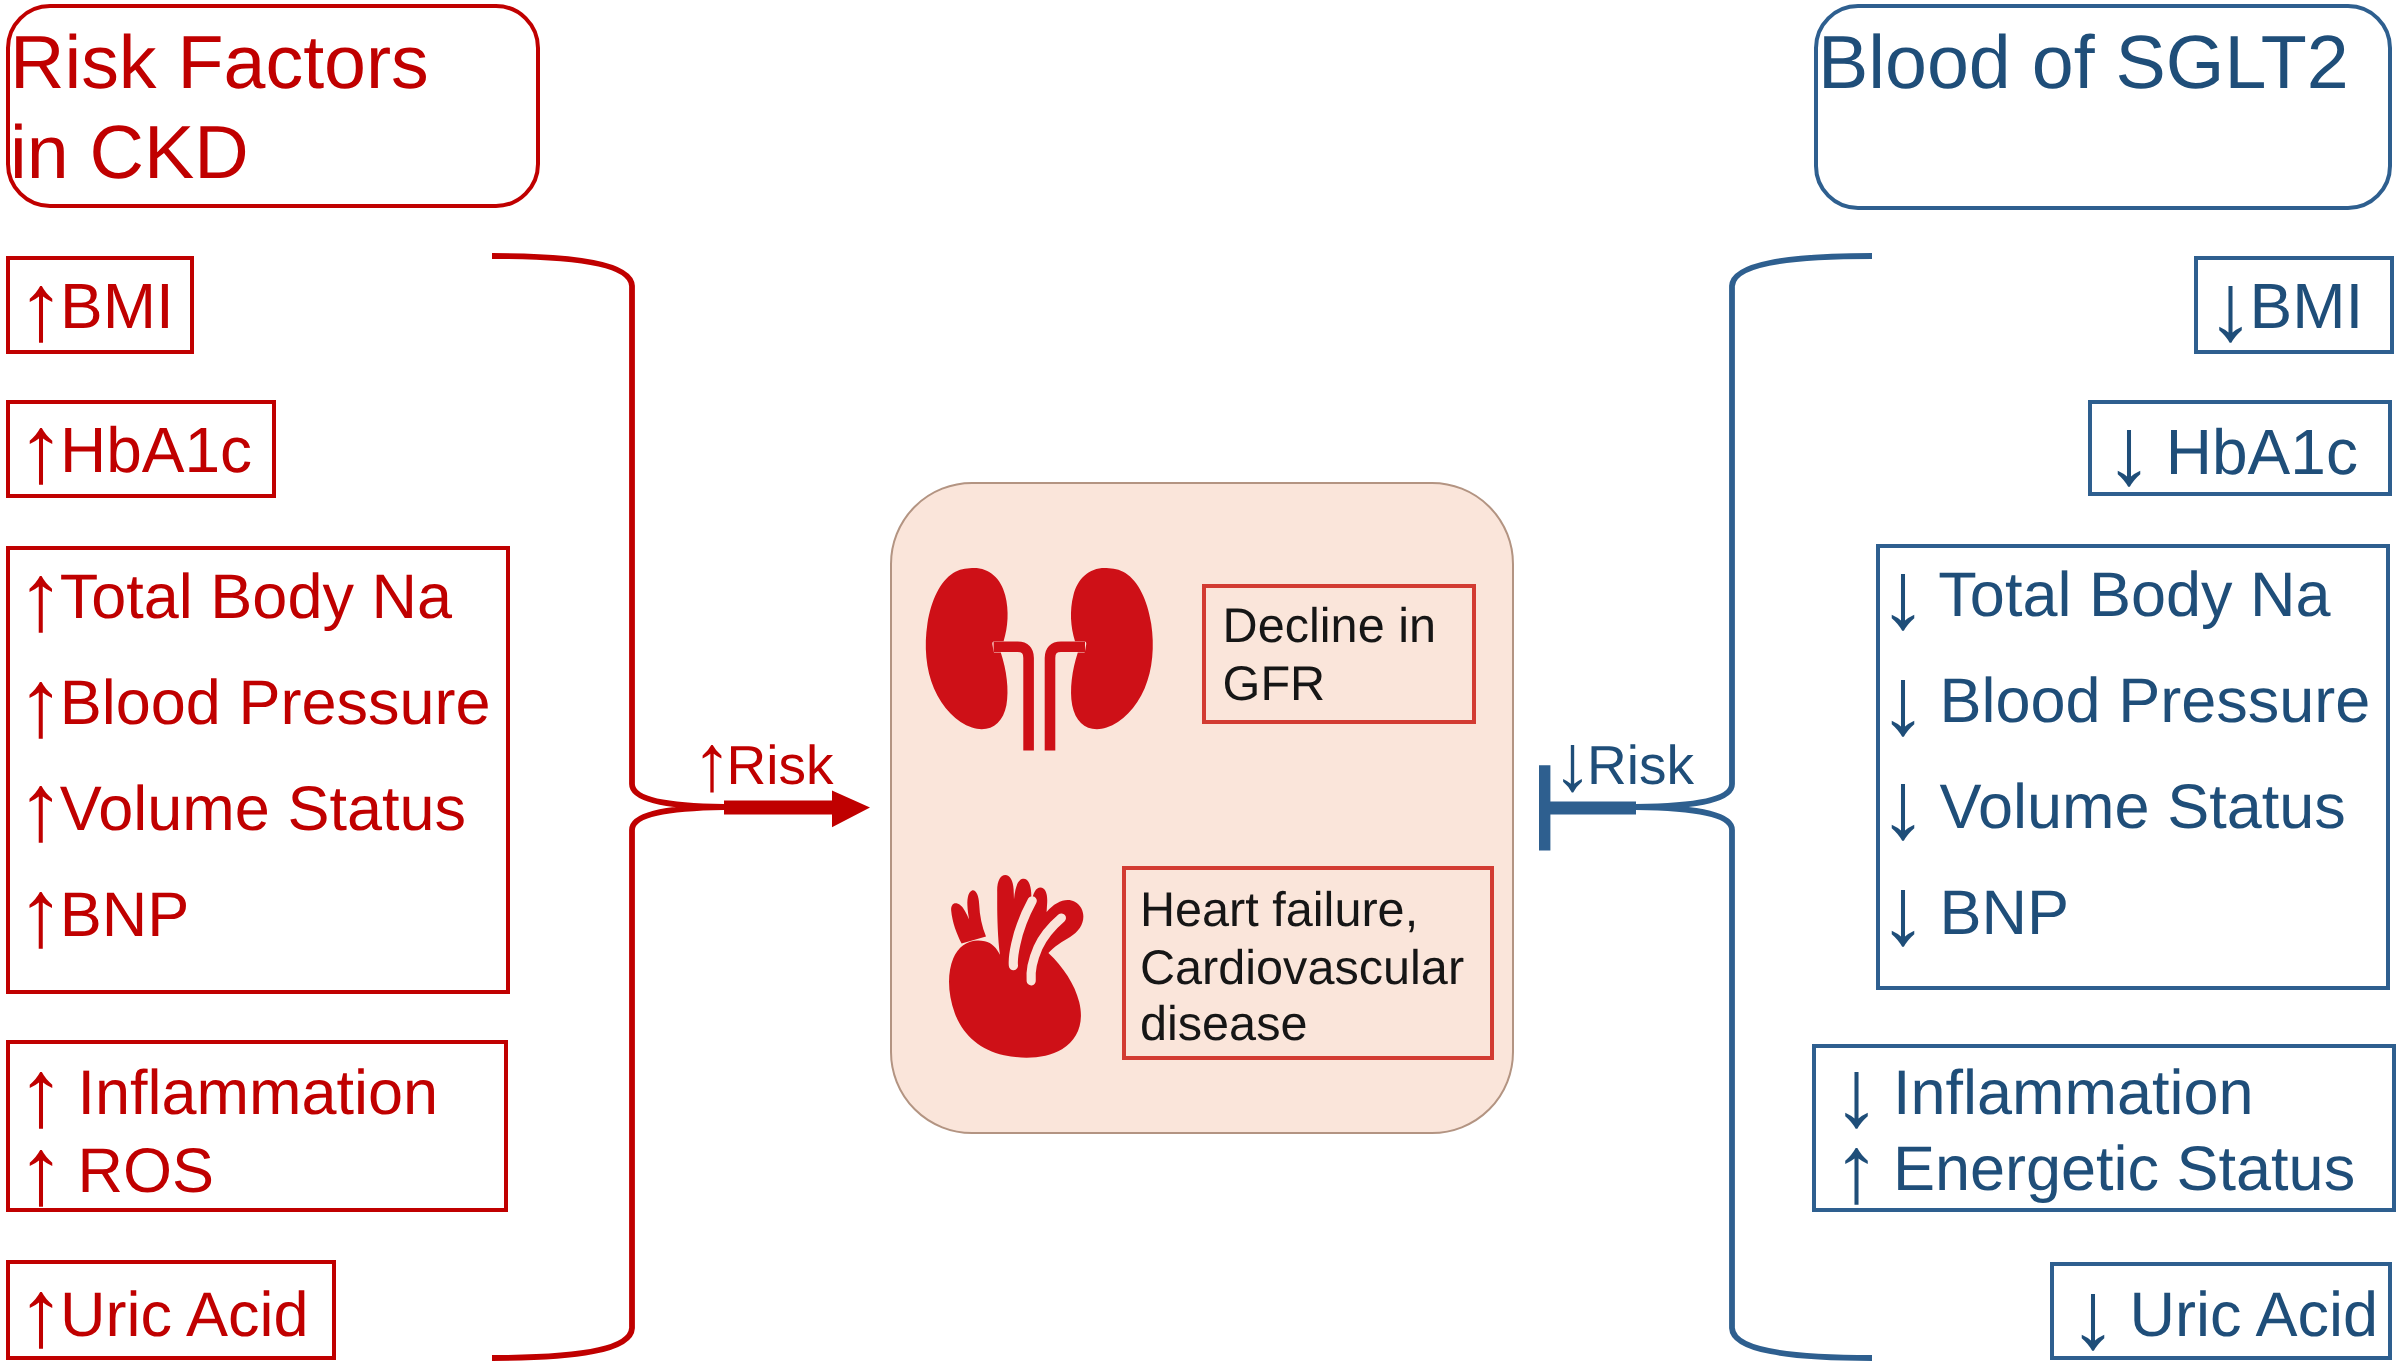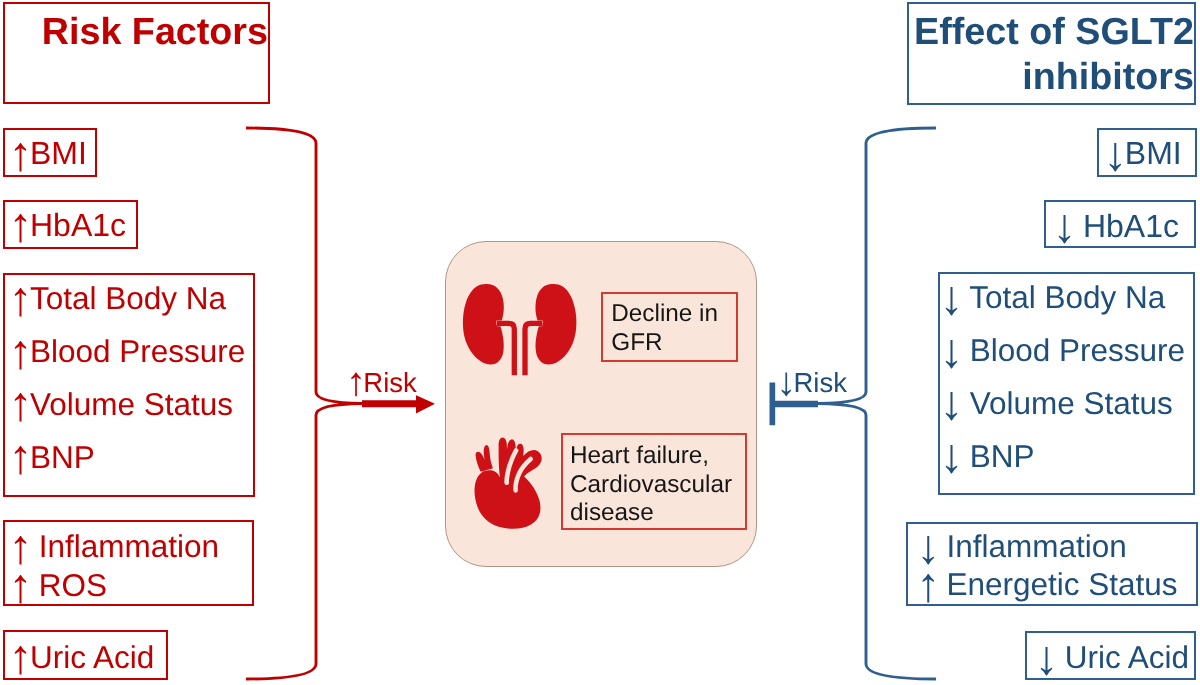--- a/index.html
+++ b/index.html
@@ -6,21 +6,21 @@
   body{width:1200px;height:685px;overflow:hidden;
        font-family:"Liberation Sans",sans-serif;position:relative;
        -webkit-font-smoothing:antialiased;
        -moz-osx-font-smoothing:grayscale;
        text-rendering:geometricPrecision;}
   .stage{position:absolute;left:0;top:0;width:1200px;height:685px;
          transform:translateZ(0);}
   .bx{position:absolute;box-sizing:border-box;}
   .red{color:#C00000;border:2.2px solid #C00000;}
   .blue{color:#1F4E79;border:2px solid #2E5F8F;}
-  .ttl{font-weight:bold;text-align:right;line-height:45px;}
+  .ttl{font-weight:normal;text-align:left;line-height:45px;border-radius:22px;}
   .lbl{white-space:pre;display:block;}
   .ar{display:inline-block;font-size:48px;line-height:0;position:relative;
       top:5.5px;margin-right:-2.5px;}
   .ar2{position:absolute;font-size:40px;line-height:0;left:-17.3px;top:-0.8px;}
   svg{position:absolute;left:0;top:0;overflow:visible;}
 
   
   #L-title{left:3px;top:2px;width:267px;height:102px;font-size:37.7px;
            padding-top:5px;}
   #L-b0{left:2.8px;top:127.8px;width:94.2px;height:49.5px;font-size:32px;}
@@ -88,20 +88,21 @@
   #R-risk{position:absolute;left:793.5px;top:383.0px;font-size:27.5px;color:#1F4E79;
           white-space:pre;line-height:0;}
 </style>
 </head>
 <body>
 
 <div class="stage">
 
   <div class="bx red ttl" id="L-title">
     <span>Risk Factors</span><br>
+    <span>in CKD</span>
   </div>
 
   <div class="bx red" id="L-b0">
     <span class="lbl"><span class="ar">↑</span><span class="tx">BMI</span></span>
   </div>
 
   <div class="bx red" id="L-b1">
     <span class="lbl"><span class="ar">↑</span><span class="tx">HbA1c</span></span>
   </div>
 
@@ -115,22 +116,21 @@
   <div class="bx red" id="L-b3">
     <span class="lbl"><span class="ar">↑</span><span class="tx"> Inflammation</span></span>
     <span class="lbl"><span class="ar">↑</span><span class="tx"> ROS</span></span>
   </div>
 
   <div class="bx red" id="L-b4">
     <span class="lbl"><span class="ar">↑</span><span class="tx">Uric Acid</span></span>
   </div>
 
   <div class="bx blue ttl" id="R-title">
-    <span>Effect of SGLT2</span><br>
-    <span>inhibitors</span>
+    <span>Blood of SGLT2</span><br>
   </div>
 
   <div class="bx blue" id="R-b0">
     <span class="lbl"><span class="ar">↓</span><span class="tx">BMI</span></span>
   </div>
 
   <div class="bx blue" id="R-b1">
     <span class="lbl"><span class="ar">↓</span><span class="tx"> HbA1c</span></span>
   </div>
 

